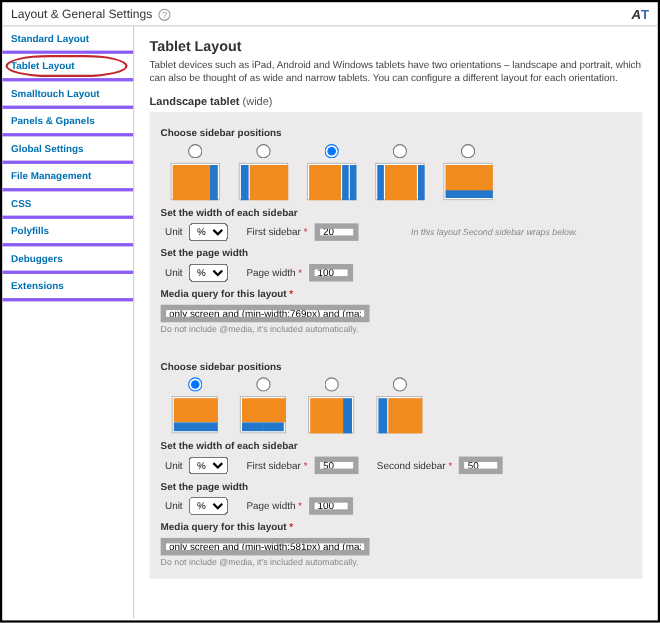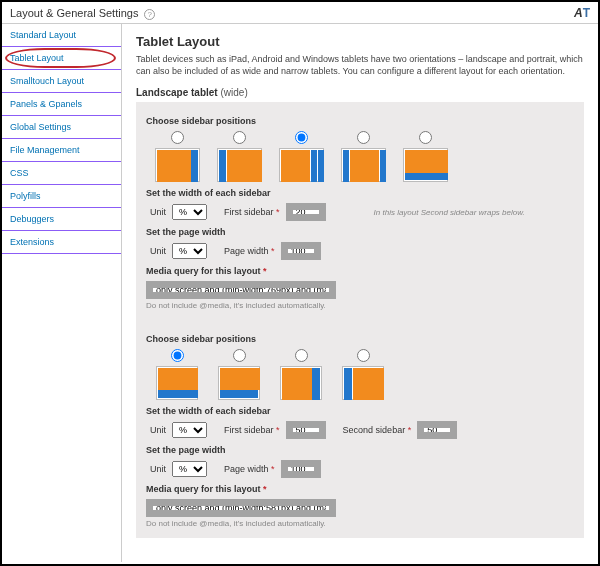--- a/index.html
+++ b/index.html
@@ -43,23 +43,23 @@
   }
   .sidebar {
     width: 120px;
     flex-shrink: 0;
     border-right: 1px solid #ccc;
   }
   .sidebar-item {
     display: block;
     padding: 6px 8px;
     font-size: 9px;
-    font-weight: normal;
+    font-weight: bold;
     color: #0071b3;
-    border-bottom: 1px solid #8b5cf6;
+    border-bottom: 3px solid #8b5cf6;
     cursor: pointer;
     position: relative;
   }
   .sidebar-item.active {
     background: #fff;
   }
   .highlight-ring {
     position: absolute;
     left: 3px; right: 5px; top: 1px; bottom: 1px;
     border: 2px solid #c1272d;
@@ -138,21 +138,21 @@
   .field-row {
     display: flex; align-items: center; gap: 6px;
     font-size: 9px; margin: 3px 4px;
   }
   .field-row label { color: #333; }
   .req { color: #c1272d; }
   select.unit {
     font-size: 9px; padding: 1px 2px;
   }
   input.txt {
-    font-size: 9px; padding: 2px 3px; border: 7px solid #a3a3a3;
+    font-size: 9px; padding: 2px 3px; border: 5px solid #a3a3a3;
     height: 16px; background:#fff;
   }
   .hint {
     font-size: 8px; color: #888; margin-top: 2px;
   }
   .hint-inline {
     font-size: 8px; color: #888; font-style: italic; margin-left: 8px; padding-left: 34px;
   }
   .wide-input { width: 190px; }
   .med-input { width: 40px; }
@@ -182,21 +182,21 @@
     <a class="sidebar-item"><span>Global Settings</span></a>
     <a class="sidebar-item"><span>File Management</span></a>
     <a class="sidebar-item"><span>CSS</span></a>
     <a class="sidebar-item"><span>Polyfills</span></a>
     <a class="sidebar-item"><span>Debuggers</span></a>
     <a class="sidebar-item"><span>Extensions</span></a>
   </nav>
 
   <main class="main">
     <h2 class="main-title">Tablet Layout</h2>
-    <p class="intro">Tablet devices such as iPad, Android and Windows tablets have two orientations – landscape and portrait, which can also be included of as wide and narrow tablets. You can configure a different layout for each orientation.</p>
+    <p class="intro">Tablet devices such as iPad, Android and Windows tablets have two orientations – landscape and portrait, which can also be thought of as wide and narrow tablets. You can configure a different layout for each orientation.</p>
 
     <h3 class="section-title">
       <span>Landscape tablet</span>
       <span class="par">(wide)</span>
     </h3>
     <div class="panel">
       <div class="subhead">Choose sidebar positions</div>
       <div class="radio-row">
         <div class="opt">
             <input type="radio" name="ls" style="">

